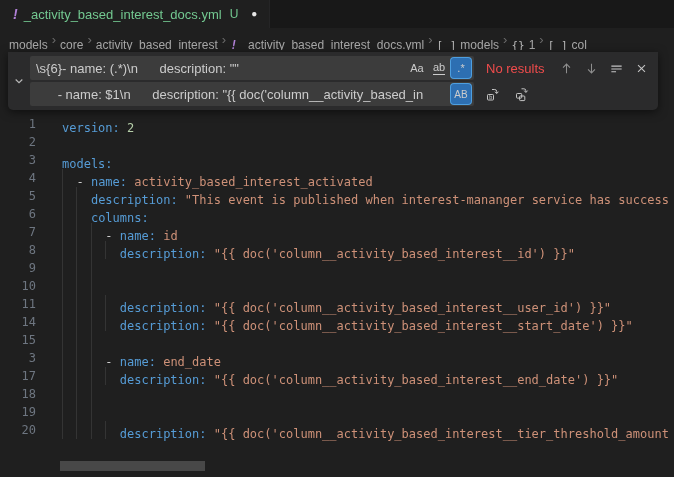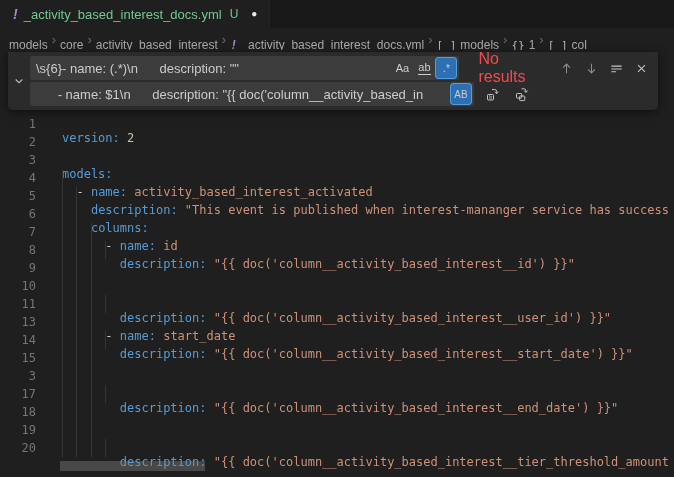--- a/index.html
+++ b/index.html
@@ -21,41 +21,41 @@
   .bc-item{display:inline-flex;align-items:center;gap:4px;cursor:pointer;flex:0 0 auto;margin-top:12px;}
   .bc-sep{color:#6b6b6b;font-size:13px;margin:0 4px;flex:0 0 auto;}
   .bc-icon{font-family:"DejaVu Sans Mono",monospace;font-size:11px;color:#b8b8b8;}
   .bc-icon.yaml{color:var(--yaml);font-weight:bold;font-style:italic;font-size:12px;}
 
   
   #code{position:absolute;top:115px;left:0;right:0;}
   .line{position:relative;height:18px;font-family:"DejaVu Sans Mono",monospace;font-size:12px;line-height:18px;white-space:pre;}
   .lnum{position:absolute;left:0;top:0;width:36px;text-align:right;color:#6e7681;}
   .guide{position:absolute;top:0;bottom:0;width:1px;background:#343434;}
-  .lcontent{position:absolute;left:62px;top:14px;}
+  .lcontent{position:absolute;left:62px;top:4px;}
   .tk-k{color:var(--key);}  .tk-s{color:var(--string);}  .tk-n{color:var(--number);}
   .tk-d{color:var(--punct);} .tk-p{color:var(--punct);}  .tk-w{color:var(--punct);}
 
   
   .findwidget{position:absolute;left:8px;top:52px;width:650px;height:58px;background:#2b2b2c;
               border-radius:0 0 5px 5px;box-shadow:0 2px 10px rgba(0,0,0,.55);display:flex;box-sizing:border-box;}
   .fw-toggle{width:22px;display:flex;align-items:center;justify-content:center;color:#b8b8b8;cursor:pointer;}
   .fw-main{flex:1;display:flex;flex-direction:column;justify-content:space-between;padding:4px 6px 4px 0;box-sizing:border-box;}
   .fw-row{display:flex;align-items:center;height:24px;gap:8px;}
   .fw-input{position:relative;width:444px;height:24px;background:#3c3c3c;border-radius:2px;display:flex;
             align-items:center;padding:0 6px;box-sizing:border-box;color:#cccccc;font-size:13px;overflow:hidden;cursor:text;}
   .fw-text{white-space:pre;overflow:hidden;}
   .fw-input.find .fw-text{max-width:364px;}
   .fw-input.replace .fw-text{max-width:402px;}
   .fw-opts{position:absolute;right:3px;top:2px;display:flex;gap:2px;}
   .opt{height:20px;min-width:20px;border-radius:3px;display:flex;align-items:center;justify-content:center;
        font-size:11px;color:#cccccc;cursor:pointer;padding:0 2px;box-sizing:border-box;}
   .opt.active{background:var(--optbg);box-shadow:0 0 0 1px var(--optborder);}
   .opt .ul{border-bottom:1px solid #cccccc;line-height:1.1;}
-  .status{color:var(--error);font-size:16px;margin-left:11px;}
+  .status{color:var(--error);font-size:13px;margin-left:4px;}
   .fw-nav{margin-left:auto;display:flex;align-items:center;gap:4px;}
   .fw-btn{width:21px;height:21px;display:flex;align-items:center;justify-content:center;cursor:pointer;border-radius:3px;}
   svg{display:block;}
 
   
   .hscroll{position:absolute;left:60px;top:461px;width:145px;height:10px;background:rgba(140,140,140,.38);cursor:pointer;}
 </style>
 </head>
 <body>
 
@@ -109,24 +109,23 @@
       <div class="line"><div class="lnum">2</div><div class="lcontent"></div></div>
       <div class="line"><div class="lnum">3</div><div class="lcontent"><span class="tk-k">models:</span></div></div>
       <div class="line"><div class="lnum">4</div><div class="guide" style="left: 62px;"></div><div class="lcontent"><span class="tk-w">  </span><span class="tk-d">- </span><span class="tk-k">name:</span><span class="tk-p"> </span><span class="tk-s">activity_based_interest_activated</span></div></div>
       <div class="line"><div class="lnum">5</div><div class="guide" style="left: 62px;"></div><div class="guide" style="left: 76.454px;"></div><div class="lcontent"><span class="tk-w">    </span><span class="tk-k">description:</span><span class="tk-p"> </span><span class="tk-s">"This event is published when interest-mananger service has success</span></div></div>
       <div class="line"><div class="lnum">6</div><div class="guide" style="left: 62px;"></div><div class="guide" style="left: 76.454px;"></div><div class="lcontent"><span class="tk-w">    </span><span class="tk-k">columns:</span></div></div>
       <div class="line"><div class="lnum">7</div><div class="guide" style="left: 62px;"></div><div class="guide" style="left: 76.454px;"></div><div class="guide" style="left: 90.908px;"></div><div class="lcontent"><span class="tk-w">      </span><span class="tk-d">- </span><span class="tk-k">name:</span><span class="tk-p"> </span><span class="tk-s">id</span></div></div>
       <div class="line"><div class="lnum">8</div><div class="guide" style="left: 62px;"></div><div class="guide" style="left: 76.454px;"></div><div class="guide" style="left: 90.908px;"></div><div class="guide" style="left: 105.362px;"></div><div class="lcontent"><span class="tk-w">        </span><span class="tk-k">description:</span><span class="tk-p"> </span><span class="tk-s">"{{ doc('column__activity_based_interest__id') }}"</span></div></div>
       <div class="line"><div class="lnum">9</div><div class="guide" style="left: 62px;"></div><div class="guide" style="left: 76.454px;"></div><div class="guide" style="left: 90.908px;"></div><div class="lcontent"></div></div>
       <div class="line"><div class="lnum">10</div><div class="guide" style="left: 62px;"></div><div class="guide" style="left: 76.454px;"></div><div class="guide" style="left: 90.908px;"></div></div>
       <div class="line"><div class="lnum">11</div><div class="guide" style="left: 62px;"></div><div class="guide" style="left: 76.454px;"></div><div class="guide" style="left: 90.908px;"></div><div class="guide" style="left: 105.362px;"></div><div class="lcontent"><span class="tk-w">        </span><span class="tk-k">description:</span><span class="tk-p"> </span><span class="tk-s">"{{ doc('column__activity_based_interest__user_id') }}"</span></div></div>
-      <div class="line"><div class="lnum">13</div><div class="guide" style="left: 62px;"></div><div class="guide" style="left: 76.454px;"></div><div class="guide" style="left: 90.908px;"></div><div class="lcontent"><span class="tk-w">      </span><span class="tk-d">- </span><span class="tk-k">name:</span><span class="tk-p"> </span><span class="tk-s">start_date</span></div></div>
       <div class="line"><div class="lnum">14</div><div class="guide" style="left: 62px;"></div><div class="guide" style="left: 76.454px;"></div><div class="guide" style="left: 90.908px;"></div><div class="guide" style="left: 105.362px;"></div><div class="lcontent"><span class="tk-w">        </span><span class="tk-k">description:</span><span class="tk-p"> </span><span class="tk-s">"{{ doc('column__activity_based_interest__start_date') }}"</span></div></div>
       <div class="line"><div class="lnum">15</div><div class="guide" style="left: 62px;"></div><div class="guide" style="left: 76.454px;"></div><div class="guide" style="left: 90.908px;"></div><div class="lcontent"></div></div>
-      <div class="line"><div class="lnum">3</div><div class="guide" style="left: 62px;"></div><div class="guide" style="left: 76.454px;"></div><div class="guide" style="left: 90.908px;"></div></div>
+      <div class="line"><div class="lnum">3</div><div class="guide" style="left: 62px;"></div><div class="guide" style="left: 76.454px;"></div><div class="guide" style="left: 90.908px;"></div><div class="lcontent"><span class="tk-w">      </span><span class="tk-d">- </span><span class="tk-k">name:</span><span class="tk-p"> </span><span class="tk-s">end_date</span></div></div>
       <div class="line"><div class="lnum">17</div><div class="guide" style="left: 62px;"></div><div class="guide" style="left: 76.454px;"></div><div class="guide" style="left: 90.908px;"></div><div class="guide" style="left: 105.362px;"></div><div class="lcontent"><span class="tk-w">        </span><span class="tk-k">description:</span><span class="tk-p"> </span><span class="tk-s">"{{ doc('column__activity_based_interest__end_date') }}"</span></div></div>
       <div class="line"><div class="lnum">18</div><div class="guide" style="left: 62px;"></div><div class="guide" style="left: 76.454px;"></div><div class="guide" style="left: 90.908px;"></div><div class="lcontent"></div></div>
       <div class="line"><div class="lnum">19</div><div class="guide" style="left: 62px;"></div><div class="guide" style="left: 76.454px;"></div><div class="guide" style="left: 90.908px;"></div></div>
       <div class="line"><div class="lnum">20</div><div class="guide" style="left: 62px;"></div><div class="guide" style="left: 76.454px;"></div><div class="guide" style="left: 90.908px;"></div><div class="guide" style="left: 105.362px;"></div><div class="lcontent"><span class="tk-w">        </span><span class="tk-k">description:</span><span class="tk-p"> </span><span class="tk-s">"{{ doc('column__activity_based_interest__tier_threshold_amount</span></div></div>
     </div>
 
   <div class="hscroll"></div>
 
   <div class="findwidget">
     <div class="fw-toggle">

